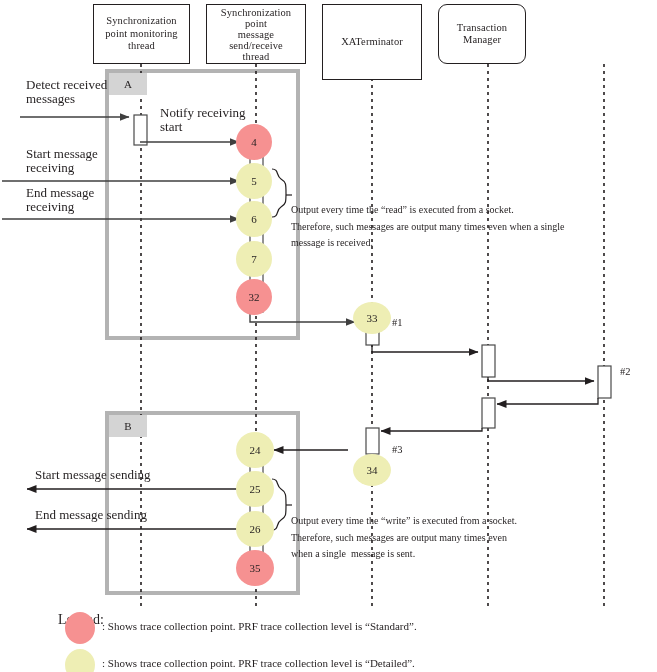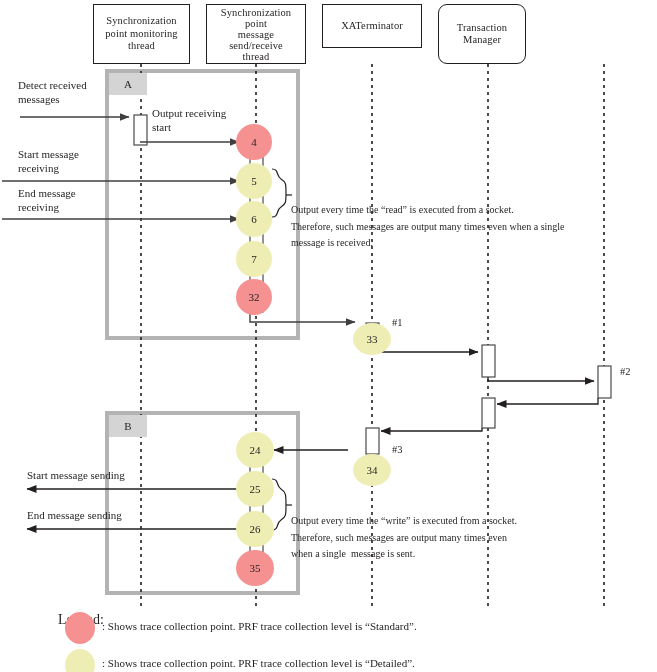--- a/index.html
+++ b/index.html
@@ -59,24 +59,25 @@
     align-items: center;
     justify-content: center;
     font-size: 11px;
     color: #231f20;
     z-index: 6;
   }
   .trace-circle.standard { background: #f69191; }
   .trace-circle.detailed { background: #eeeeb4; }
   .txt {
     position: absolute;
-    font-size: 11px;
+    font-size: 13px;
     line-height: 14px;
     color: #231f20;
     white-space: pre;
+    margin-left: 8px;
   }
   .note-txt {
     position: absolute;
     font-size: 10px;
     line-height: 16.5px;
     color: #231f20;
     white-space: pre;
     margin-top: 28px;
   }
   .tag-txt {
@@ -186,21 +187,21 @@
 point monitoring
 thread</span>
   </div>
   <div class="lifeline-box" style="left:206px; top:4px; width:100px; height:60px;">
     <span style="white-space:pre-line; line-height:11px;">Synchronization
 point
 message
 send/receive
 thread</span>
   </div>
-  <div class="lifeline-box" style="left:322px; top:4px; width:100px; height:44px;text-align:center;">
+  <div class="lifeline-box" style="left:322px; top:4px; width:100px; height:76px;text-align:center;">
     <span style="white-space:pre-line;">XATerminator</span>
   </div>
   <div class="lifeline-box" style="left:438px; top:4px; width:88px; height:60px;border-radius:9px;">
     <span style="white-space:pre-line;">Transaction
 Manager</span>
   </div>
 
   <div class="frame-label" style="left:109px; top:73px; width:38px; height:22px;">
     <span>A</span>
   </div>
@@ -216,42 +217,42 @@
     </div>
   <div class="trace-circle detailed" style="left:236px; top:201px; width:36px; height:36px;">
       <span>6</span>
     </div>
   <div class="trace-circle detailed" style="left:236px; top:241px; width:36px; height:36px;">
       <span>7</span>
     </div>
   <div class="trace-circle standard" style="left:236px; top:279px; width:36px; height:36px;">
       <span>32</span>
     </div>
-  <div class="trace-circle detailed" style="left:353px; top:323px; width:38px; height:32px;">
+  <div class="trace-circle detailed" style="left:353px; top:302px; width:38px; height:32px;">
       <span>33</span>
     </div>
   <div class="trace-circle detailed" style="left:353px; top:454px; width:38px; height:32px;">
       <span>34</span>
     </div>
   <div class="trace-circle detailed" style="left:236px; top:432px; width:38px; height:36px;">
       <span>24</span>
     </div>
   <div class="trace-circle detailed" style="left:236px; top:471px; width:38px; height:36px;">
       <span>25</span>
     </div>
   <div class="trace-circle detailed" style="left:236px; top:511px; width:38px; height:36px;justify-content:center;">
       <span>26</span>
     </div>
   <div class="trace-circle standard" style="left:236px; top:550px; width:38px; height:36px;">
       <span>35</span>
     </div>
 
   <div class="txt" style="left:18px;  top:78px;">Detect received
 messages</div>
-  <div class="txt" style="left:152px; top:106px;">Output receiving
+  <div class="txt" style="left:152px; top:106px;">Notify receiving
 start</div>
   <div class="txt" style="left:18px;  top:147px;">Start message
 receiving</div>
   <div class="txt" style="left:18px;  top:186px;">End message
 receiving</div>
   <div class="txt" style="left:27px;  top:468px;">Start message sending</div>
   <div class="txt" style="left:27px;  top:508px;">End message sending</div>
 
   <div class="note-txt" style="left:291px; top:174px;">Output every time the “read” is executed from a socket.
 Therefore, such messages are output many times even when a single

